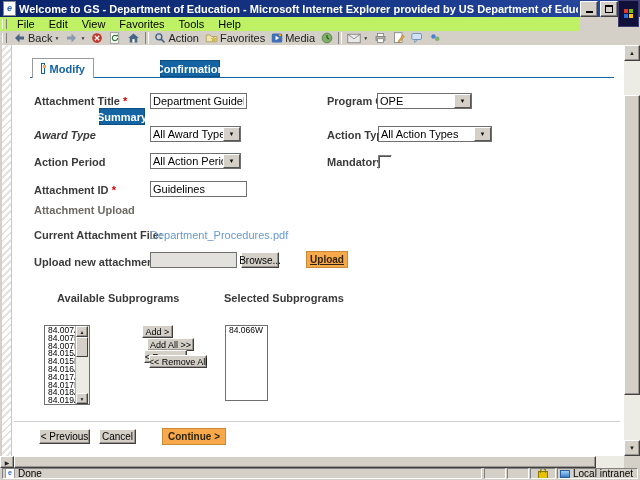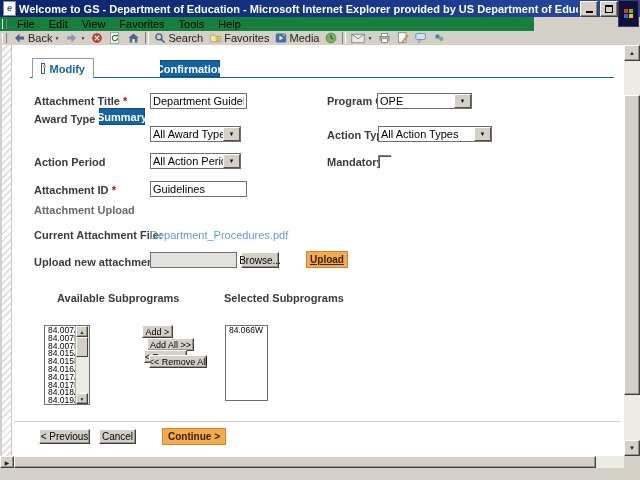--- a/index.html
+++ b/index.html
@@ -12,21 +12,21 @@
   .ie-doc{width:11px;height:13px;background:#fff;border:1px solid #888;margin:0 3px 0 1px;
     font-size:9px;font-weight:bold;color:#2b63c6;line-height:12px;text-align:center;font-style:italic;}
   #title-text{color:#fff;font-size:11px;font-weight:bold;white-space:nowrap;overflow:hidden;flex:1;}
   .winbtn{width:16px;height:14px;background:#D4D0C8;border:1px solid;border-color:#fff #404040 #404040 #fff;
     box-shadow:inset -1px -1px 0 #808080;margin-left:2px;display:flex;align-items:center;justify-content:center;
     font-size:9px;font-weight:bold;color:#000;}
   .g-min::before{content:"";display:block;width:7px;height:2px;background:#000;margin-top:7px;}
   .g-restore::before{content:"";display:block;width:6px;height:5px;border:1px solid #000;border-top:2px solid #000;}
   .g-close::before{content:"\00d7";font-size:12px;line-height:10px;}
   
-  #menubar{position:absolute;top:17px;left:0;width:534px;height:14px;background:#15803d;
+  #menubar{position:absolute;top:17px;left:0;width:580px;height:14px;background:#bef264;
     display:flex;align-items:center;font-size:11px;color:#000;border-bottom:4px solid #000000;}
   .grip{width:3px;height:10px;border-left:1px solid #fff;border-right:1px solid #808080;margin:0 3px 0 2px;}
   .mi{padding:0 7px;}
   #brand{position:absolute;right:1px;top:0px;width:21px;height:27px;background:#10103a;
     border:1px solid #3c3c6e;box-sizing:border-box;z-index:5;}
   .flag{position:absolute;left:5px;top:8px;width:10px;height:9px;}
   .flag i{position:absolute;width:4px;height:4px;}
   .f1{left:0;top:0;background:#e03a2f;} .f2{left:5px;top:0;background:#7fba00;}
   .f3{left:0;top:5px;background:#2e6fd6;} .f4{left:5px;top:5px;background:#fdc300;}
   
@@ -192,21 +192,21 @@
       </span>
     </span>
     <span class="tsep"></span>
     <span class="tbtn">
       <span class="ticon">
         <svg width="12" height="12" viewBox="0 0 16 16">
             <circle cx="6.5" cy="6.5" r="4" fill="none" stroke="#3a5e88" stroke-width="1.8"></circle>
             <path d="M9.5 9.5 L14 14" stroke="#3a5e88" stroke-width="2"></path>
           </svg>
       </span>
-      <span>Search</span>
+      <span>Action</span>
     </span>
     <span class="tbtn">
       <span class="ticon">
         <svg width="13" height="12" viewBox="0 0 16 16">
             <path d="M1 4 H6 L8 6 H15 V13 H1 Z" fill="#efe3b0" stroke="#a89448"></path>
             <path d="M11 6.5 l1 2 2 .2 -1.5 1.4 .4 2 -1.9 -1 -1.9 1 .4 -2 L8 8.7 l2 -.2 Z" fill="#e8c832" stroke="#9c8420" stroke-width=".5"></path>
           </svg>
       </span>
       <span>Favorites</span>
     </span>
@@ -293,21 +293,21 @@
     <span class="flabel" style="left:32px;top:50px;">
       <span>Attachment Title</span> <span class="req">*</span>
     </span>
     <input class="tbox" style="left: 148px; top: 48px; width: 97px;" value="Department Guidelines">
     <span class="flabel" style="left:325px;top:50px;">Program Office</span>
     <div class="select" style="left:375px;top:48px;width:95px;">
       <span class="val">OPE</span>
       <span class="sarr g-down"></span>
     </div>
 
-    <span class="flabel" style="left:32px;top:68px;">Award Type</span>
+    <span class="flabel" style="left:32px;top:84px;font-style:italic;">Award Type</span>
     <div class="select" style="left:148px;top:81px;width:91px;">
       <span class="val">All Award Types</span>
       <span class="sarr g-down"></span>
     </div>
     <span class="flabel" style="left:325px;top:84px;">Action Type</span>
     <div class="select" style="left:376px;top:81px;width:114px;">
       <span class="val">All Action Types</span>
       <span class="sarr g-down"></span>
     </div>
 
@@ -380,14 +380,29 @@
     <span class="sbb g-down" style="bottom:0;"></span>
   </div>
 
   <div id="hscroll">
     <span class="sbb g-left" style="left:0;top:0;"></span>
     <span id="hthumb"></span>
     <span class="sbb g-right" style="right:0;top:0;"></span>
   </div>
   <div id="corner"></div>
 
+  <div id="statusbar">
+    <span class="pane" style="left:2px;width:480px;">
+      <span class="done-icon">e</span>
+      <span>Done</span>
+    </span>
+    <span class="pane" style="left:484px;width:22px;"></span>
+    <span class="pane" style="left:507px;width:22px;"></span>
+    <span class="pane" style="left:530px;width:26px;justify-content:center;">
+      <span class="lock"></span>
+    </span>
+    <span class="pane" style="left:557px;width:81px;">
+      <span class="zone-icon"></span>
+      <span>Local intranet</span>
+    </span>
+  </div>
 
 </div>
 
 </body></html>

